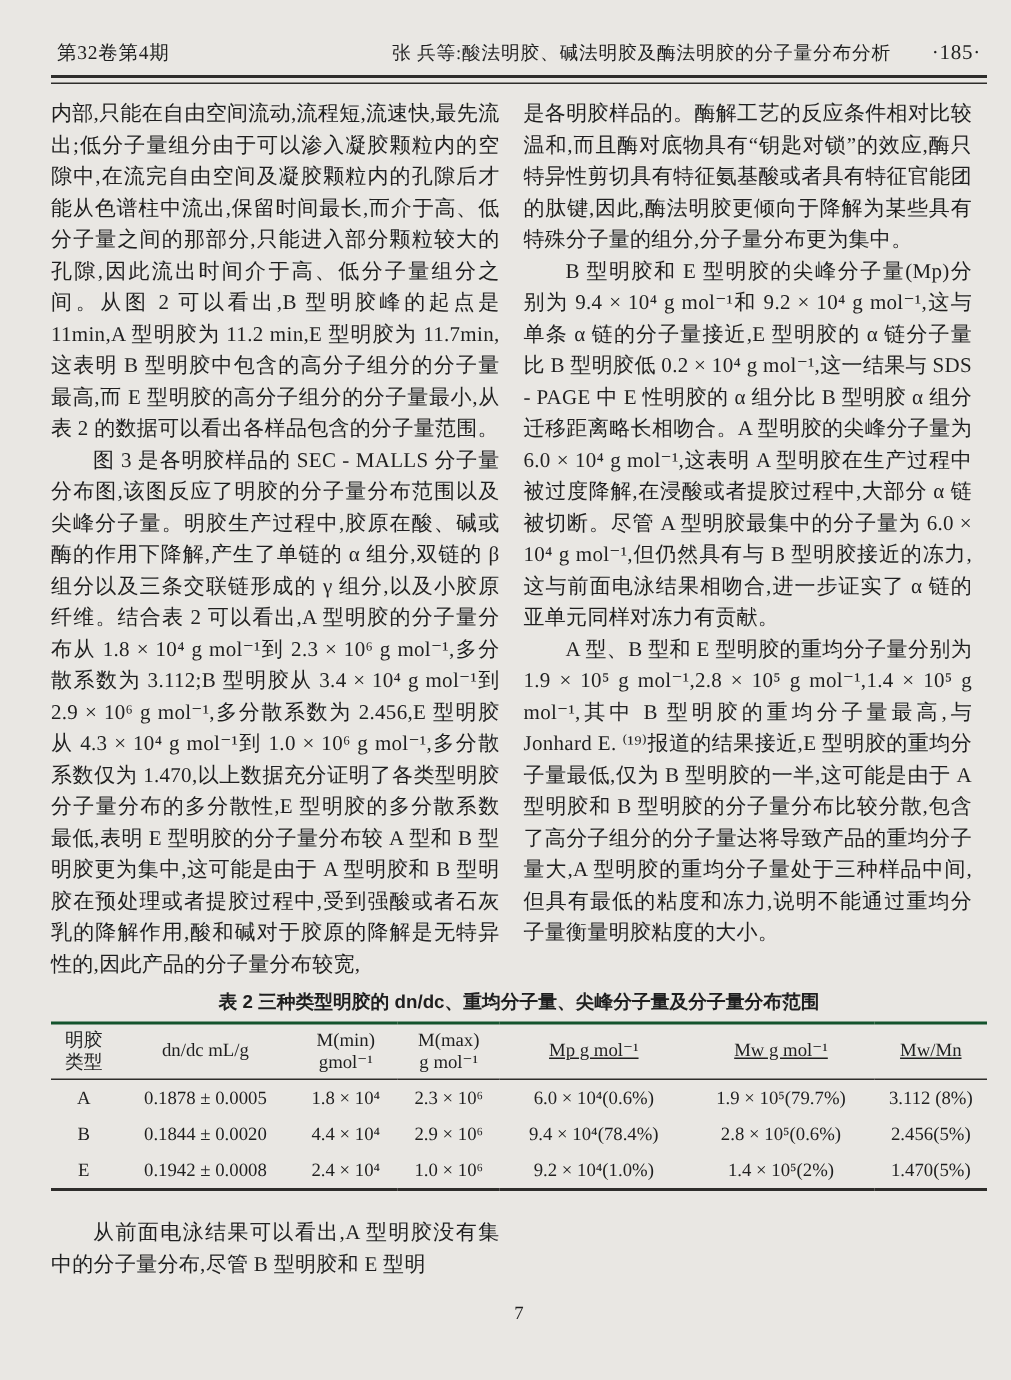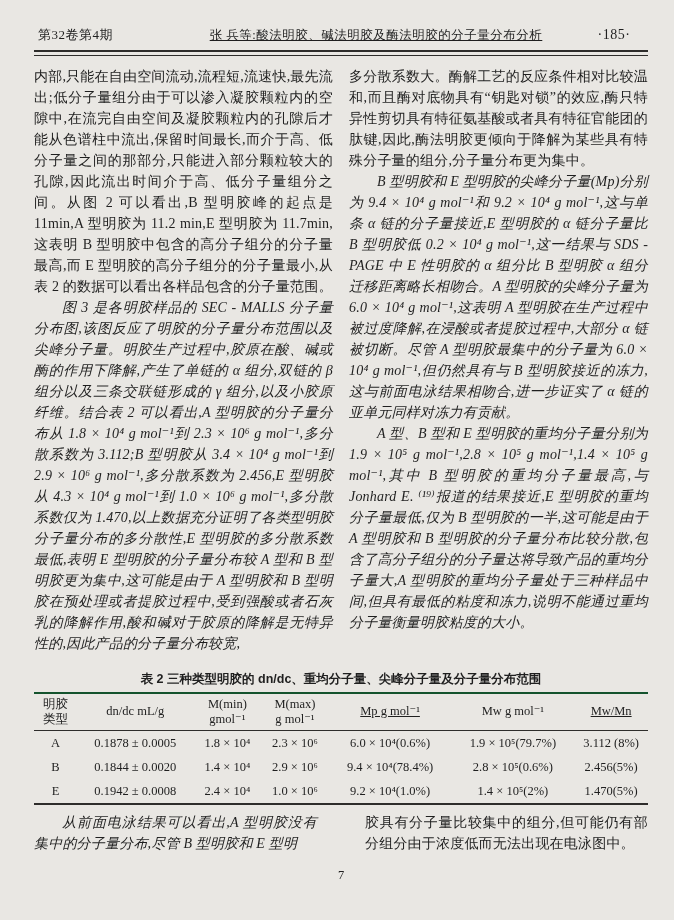--- a/index.html
+++ b/index.html
@@ -6,52 +6,52 @@
   body{
     width:674px;height:920px;
     background:#e9e7e3;
     font-family:"Liberation Serif","DejaVu Serif",serif;
     color:#1f1f1f;
     -webkit-font-smoothing:antialiased;
   }
   .page{
     box-sizing:border-box;
     width:674px;height:920px;
-    padding:26px 26px 10px 34px;
+    padding:26px 16px 10px 34px;
     overflow:hidden;
   }
   
   .running-head{
     display:flex;align-items:baseline;
     font-size:13px;letter-spacing:.5px;
     padding:0 4px 6px 4px;
   }
   .running-head .issue{width:130px;white-space:nowrap;}
-  .running-head .rtitle{flex:1;text-align:center;white-space:nowrap;font-size:12.5px;text-decoration:underline;}
-  .running-head .pbadge{width:60px;text-align:center;font-size:14px;}
+  .running-head .rtitle{flex:1;text-align:right;white-space:nowrap;font-size:12.5px;}
+  .running-head .pbadge{width:60px;text-align:right;font-size:14px;}
   .head-rule{
     border-top:2.5px solid #2e2d2b;
     border-bottom:1.2px solid #2e2d2b;
     height:2.5px;
     margin-bottom:10px;
   }
   
   .cols{display:flex;gap:16px;}
   .col{width:299px;}
   .col p{
     margin:0;
     font-size:14px;
     line-height:21px;
     text-align:justify;
     text-justify:inter-character;
     letter-spacing:.2px;
   }
-  .col p.indent{text-indent:2em;font-style:italic;}
+  .col p.indent{text-indent:2em;}
   
-  .tbl-wrap{margin-top:17px;}
+  .tbl-wrap{margin-top:6px;}
   .tbl-title{
     text-align:center;
     font-weight:bold;
     font-size:12.5px;
     margin:2px 0 4px 0;
     font-family:"Liberation Sans","DejaVu Sans",sans-serif;
   }
   table.data{
     width:100%;
     border-collapse:collapse;
@@ -68,24 +68,24 @@
   table.data td{
     text-align:center;
     padding:5px 1px 4px 1px;
     white-space:nowrap;
   }
   .w-type{width:7%;}
   .w-dndc{width:19%;}
   .w-mmin{width:11%;}
   .w-mmax{width:11%;}
   .w-mp{width:20%;text-decoration:underline;}
-  .w-mw{width:20%;}
+  .w-mw{width:20%;text-decoration:underline;}
   .w-mwmn{width:12%;text-decoration:underline;}
   
-  .cols.bottom{margin-top:7px;gap:48px;}
+  .cols.bottom{margin-top:18px;gap:48px;}
   
   .page-num{
     text-align:center;
     font-size:12.5px;
     margin-top:14px;
   }
 </style>
 </head>
 <body>
 
@@ -97,21 +97,21 @@
     <span class="pbadge">·185·</span>
   </div>
   <div class="head-rule"></div>
 
   <div class="cols">
     <div class="col">
       <p>内部,只能在自由空间流动,流程短,流速快,最先流出;低分子量组分由于可以渗入凝胶颗粒内的空隙中,在流完自由空间及凝胶颗粒内的孔隙后才能从色谱柱中流出,保留时间最长,而介于高、低分子量之间的那部分,只能进入部分颗粒较大的孔隙,因此流出时间介于高、低分子量组分之间。从图 2 可以看出,B 型明胶峰的起点是 11min,A 型明胶为 11.2 min,E 型明胶为 11.7min,这表明 B 型明胶中包含的高分子组分的分子量最高,而 E 型明胶的高分子组分的分子量最小,从表 2 的数据可以看出各样品包含的分子量范围。</p>
       <p class="indent">图 3 是各明胶样品的 SEC - MALLS 分子量分布图,该图反应了明胶的分子量分布范围以及尖峰分子量。明胶生产过程中,胶原在酸、碱或酶的作用下降解,产生了单链的 α 组分,双链的 β 组分以及三条交联链形成的 γ 组分,以及小胶原纤维。结合表 2 可以看出,A 型明胶的分子量分布从 1.8 × 10⁴ g mol⁻¹到 2.3 × 10⁶ g mol⁻¹,多分散系数为 3.112;B 型明胶从 3.4 × 10⁴ g mol⁻¹到 2.9 × 10⁶ g mol⁻¹,多分散系数为 2.456,E 型明胶从 4.3 × 10⁴ g mol⁻¹到 1.0 × 10⁶ g mol⁻¹,多分散系数仅为 1.470,以上数据充分证明了各类型明胶分子量分布的多分散性,E 型明胶的多分散系数最低,表明 E 型明胶的分子量分布较 A 型和 B 型明胶更为集中,这可能是由于 A 型明胶和 B 型明胶在预处理或者提胶过程中,受到强酸或者石灰乳的降解作用,酸和碱对于胶原的降解是无特异性的,因此产品的分子量分布较宽,</p>
     </div>
     <div class="col">
-      <p>多分散系数大。酶解工艺的反应条件相对比较温和,而且酶对底物具有“钥匙对锁”的效应,酶只特异性剪切具有特征氨基酸或者具有特征官能团的肽键,因此,酶法明胶更倾向于降解为某些具有特殊分子量的组分,分子量分布更为集中。</p>
+      <p>是各明胶样品的。酶解工艺的反应条件相对比较温和,而且酶对底物具有“钥匙对锁”的效应,酶只特异性剪切具有特征氨基酸或者具有特征官能团的肽键,因此,酶法明胶更倾向于降解为某些具有特殊分子量的组分,分子量分布更为集中。</p>
       <p class="indent">B 型明胶和 E 型明胶的尖峰分子量(Mp)分别为 9.4 × 10⁴ g mol⁻¹和 9.2 × 10⁴ g mol⁻¹,这与单条 α 链的分子量接近,E 型明胶的 α 链分子量比 B 型明胶低 0.2 × 10⁴ g mol⁻¹,这一结果与 SDS - PAGE 中 E 性明胶的 α 组分比 B 型明胶 α 组分迁移距离略长相吻合。A 型明胶的尖峰分子量为 6.0 × 10⁴ g mol⁻¹,这表明 A 型明胶在生产过程中被过度降解,在浸酸或者提胶过程中,大部分 α 链被切断。尽管 A 型明胶最集中的分子量为 6.0 × 10⁴ g mol⁻¹,但仍然具有与 B 型明胶接近的冻力,这与前面电泳结果相吻合,进一步证实了 α 链的亚单元同样对冻力有贡献。</p>
       <p class="indent">A 型、B 型和 E 型明胶的重均分子量分别为 1.9 × 10⁵ g mol⁻¹,2.8 × 10⁵ g mol⁻¹,1.4 × 10⁵ g mol⁻¹,其中 B 型明胶的重均分子量最高,与 Jonhard E. ⁽¹⁹⁾报道的结果接近,E 型明胶的重均分子量最低,仅为 B 型明胶的一半,这可能是由于 A 型明胶和 B 型明胶的分子量分布比较分散,包含了高分子组分的分子量达将导致产品的重均分子量大,A 型明胶的重均分子量处于三种样品中间,但具有最低的粘度和冻力,说明不能通过重均分子量衡量明胶粘度的大小。</p>
     </div>
   </div>
 
   <div class="tbl-wrap">
     <div class="tbl-title">表 2   三种类型明胶的 dn/dc、重均分子量、尖峰分子量及分子量分布范围</div>
     <table class="data">
       <thead>
         <tr>
@@ -139,21 +139,21 @@
           <td>0.1878 ± 0.0005</td>
           <td>1.8 × 10⁴</td>
           <td>2.3 × 10⁶</td>
           <td>6.0 × 10⁴(0.6%)</td>
           <td>1.9 × 10⁵(79.7%)</td>
           <td>3.112 (8%)</td>
         </tr>
         <tr>
           <td>B</td>
           <td>0.1844 ± 0.0020</td>
-          <td>1.4 × 10⁴</td>
+          <td>4.4 × 10⁴</td>
           <td>2.9 × 10⁶</td>
           <td>9.4 × 10⁴(78.4%)</td>
           <td>2.8 × 10⁵(0.6%)</td>
           <td>2.456(5%)</td>
         </tr>
         <tr>
           <td>E</td>
           <td>0.1942 ± 0.0008</td>
           <td>2.4 × 10⁴</td>
           <td>1.0 × 10⁶</td>
@@ -162,20 +162,17 @@
           <td>1.470(5%)</td>
         </tr>
       </tbody>
     </table>
   </div>
 
   <div class="cols bottom">
     <div class="col">
       <p class="indent">从前面电泳结果可以看出,A 型明胶没有集中的分子量分布,尽管 B 型明胶和 E 型明</p>
     </div>
-    <div class="col">
-      <p>胶具有分子量比较集中的组分,但可能仍有部分组分由于浓度低而无法出现在电泳图中。</p>
-    </div>
   </div>
 
   <div class="page-num">7</div>
 
 </div>
 
 </body></html>

